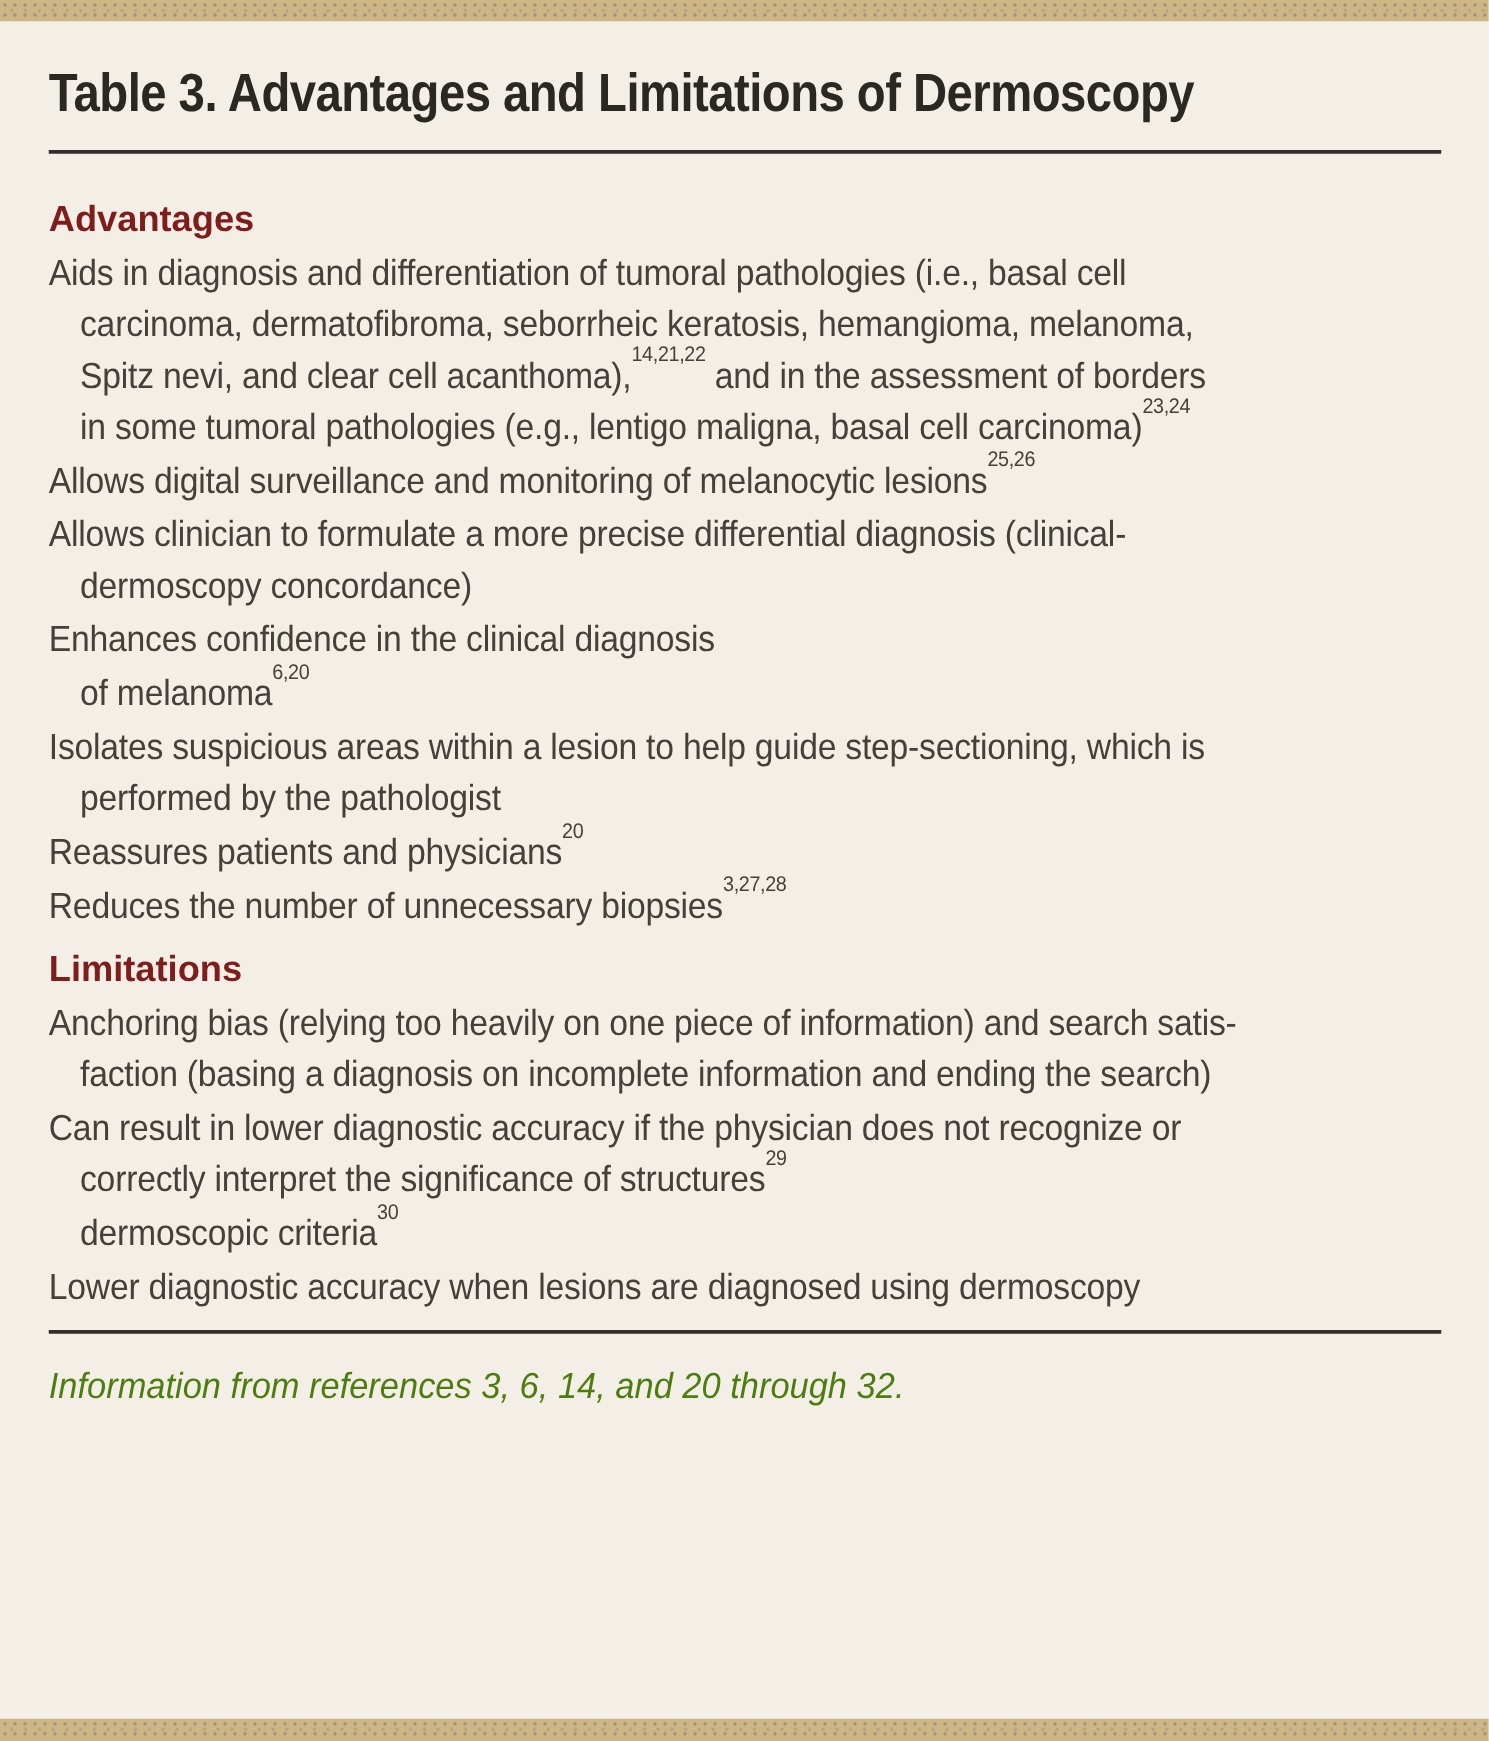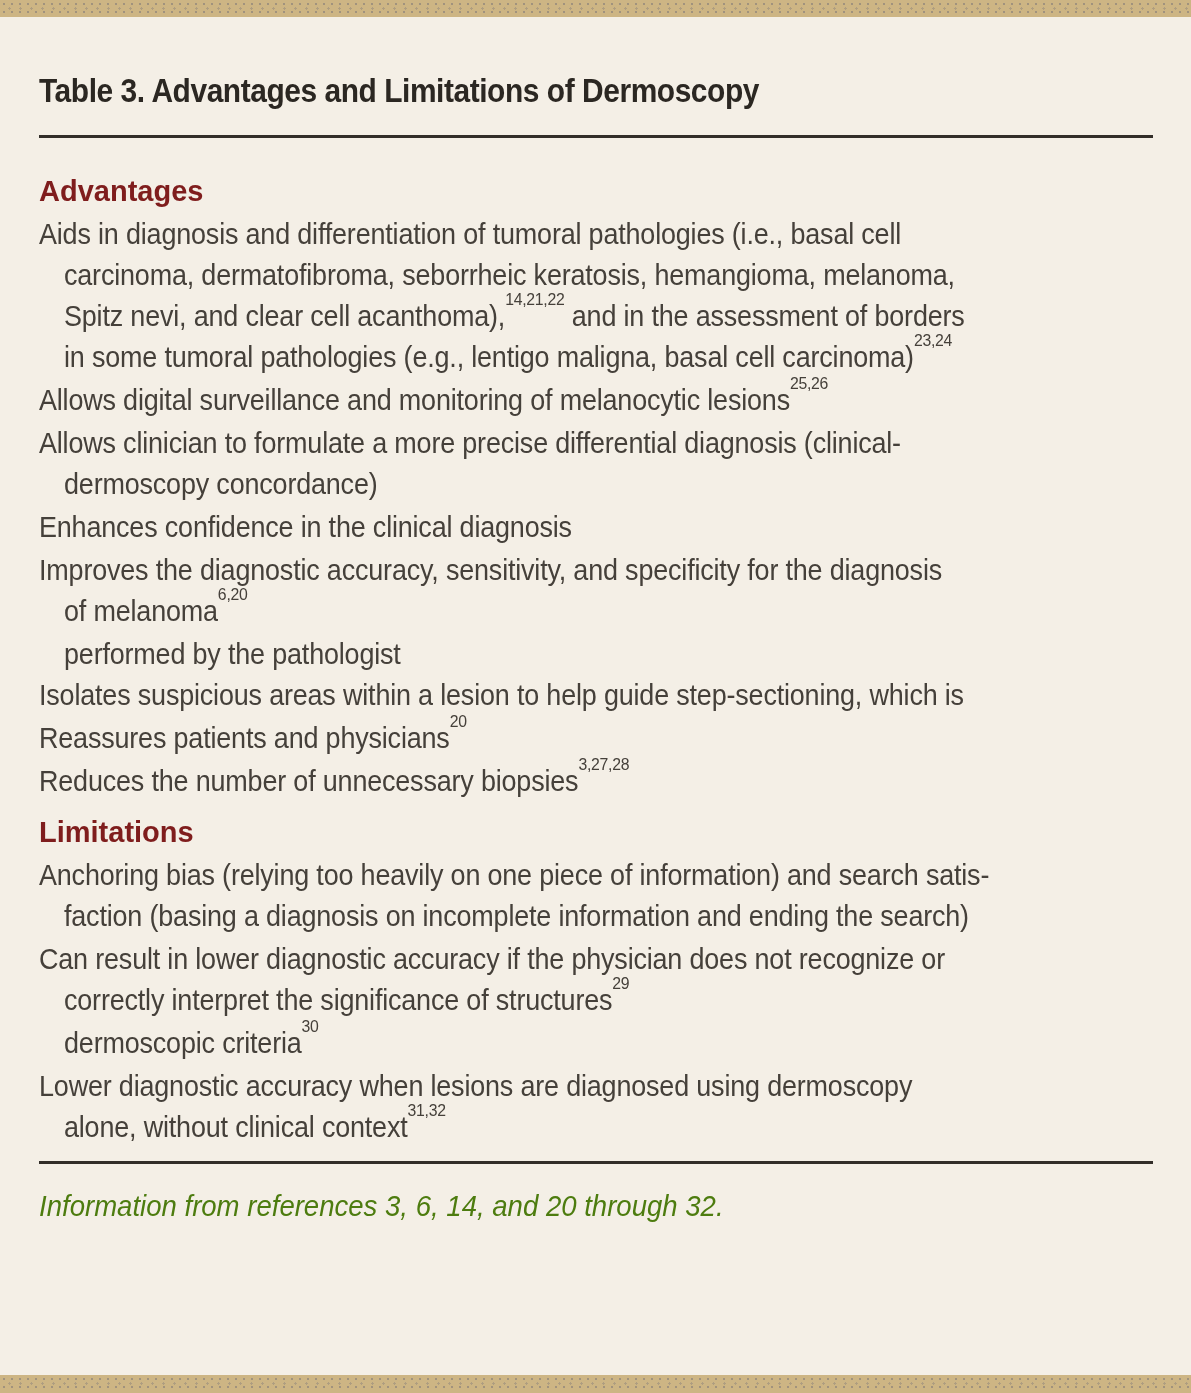--- a/index.html
+++ b/index.html
@@ -13,21 +13,21 @@
     background-image:
       radial-gradient(circle, rgba(105,105,118,.45) 1.1px, transparent 1.5px),
       radial-gradient(circle, rgba(105,105,118,.30) 1px, transparent 1.4px);
     background-size:8px 8px, 11px 11px;
     background-position:0 0, 4px 3px;
   }
   .band-top { height:17px; }
   .band-bottom { position:absolute; left:0; right:0; bottom:0; height:18px; }
   .content { padding:0 20px 0 39px; }
   .title {
-    margin:48px 0 0 0; font-size:34px; line-height:50px; font-weight:bold;
+    margin:33px 0 0 0; font-size:43px; line-height:50px; font-weight:bold;
     color:#2b2722; letter-spacing:-0.5px;
   }
   .title .tx { display:inline-block; transform:scaleX(0.88); transform-origin:0 50%; white-space:nowrap; }
   .rule { width:1114px; height:3px; background:#322e29; }
   .rule-top { margin-top:20px; }
   .rule-bottom { margin-top:13px; }
   .tbody { font-size:29px; line-height:41px; color:#45403a; }
   .sec-header { font-weight:bold; color:#7f1d1d; margin-top:10px; }
   .sec-header:first-child { margin-top:33px; }
   .item { margin-top:2px; }
@@ -64,26 +64,25 @@
           <div class="line"><span class="tx">Allows digital surveillance and monitoring of melanocytic lesions<sup class="ref">25,26</sup></span></div>
         </div>
         <div class="item">
           <div class="line"><span class="tx">Allows clinician to formulate a more precise differential diagnosis (clinical-</span></div>
           <div class="line line-cont"><span class="tx">dermoscopy concordance)</span></div>
         </div>
         <div class="item">
           <div class="line"><span class="tx">Enhances confidence in the clinical diagnosis</span></div>
         </div>
         <div class="item">
-          <div class="line"><span class="tx">Improves the diagnostic accuracy, sensitivity, and specificity for the diagnosis</span></div>
           <div class="line line-cont"><span class="tx">of melanoma<sup class="ref">6,20</sup></span></div>
         </div>
         <div class="item">
+          <div class="line"><span class="tx">Isolates suspicious areas within a lesion to help guide step-sectioning, which is</span></div>
           <div class="line line-cont"><span class="tx">performed by the pathologist</span></div>
-          <div class="line"><span class="tx">Isolates suspicious areas within a lesion to help guide step-sectioning, which is</span></div>
         </div>
         <div class="item">
           <div class="line"><span class="tx">Reassures patients and physicians<sup class="ref">20</sup></span></div>
         </div>
         <div class="item">
           <div class="line"><span class="tx">Reduces the number of unnecessary biopsies<sup class="ref">3,27,28</sup></span></div>
         </div>
         <div class="sec-header">Limitations</div>
         <div class="item">
           <div class="line"><span class="tx">Anchoring bias (relying too heavily on one piece of information) and search satis-</span></div>
@@ -91,21 +90,20 @@
         </div>
         <div class="item">
           <div class="line"><span class="tx">Can result in lower diagnostic accuracy if the physician does not recognize or</span></div>
           <div class="line line-cont"><span class="tx">correctly interpret the significance of structures<sup class="ref">29</sup></span></div>
         </div>
         <div class="item">
           <div class="line line-cont"><span class="tx">dermoscopic criteria<sup class="ref">30</sup></span></div>
         </div>
         <div class="item">
           <div class="line"><span class="tx">Lower diagnostic accuracy when lesions are diagnosed using dermoscopy</span></div>
-          <div class="line line-cont"><span class="tx">alone, without clinical context<sup class="ref">31,32</sup></span></div>
         </div>
       </div>
 
     <div class="rule rule-bottom"></div>
 
     <div class="footer-note"><span class="tx">Information from references 3, 6, 14, and 20 through 32.</span></div>
   </div>
 
   <div class="band band-bottom"></div>
 </div>

